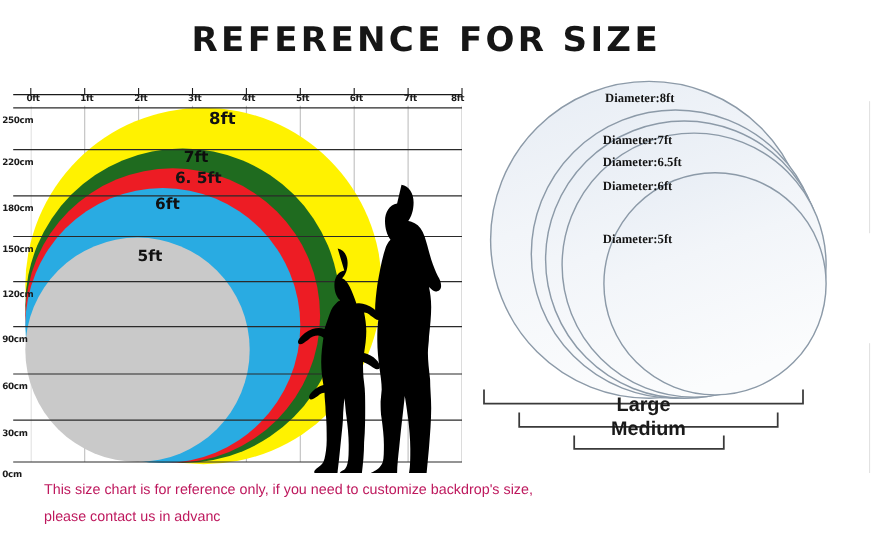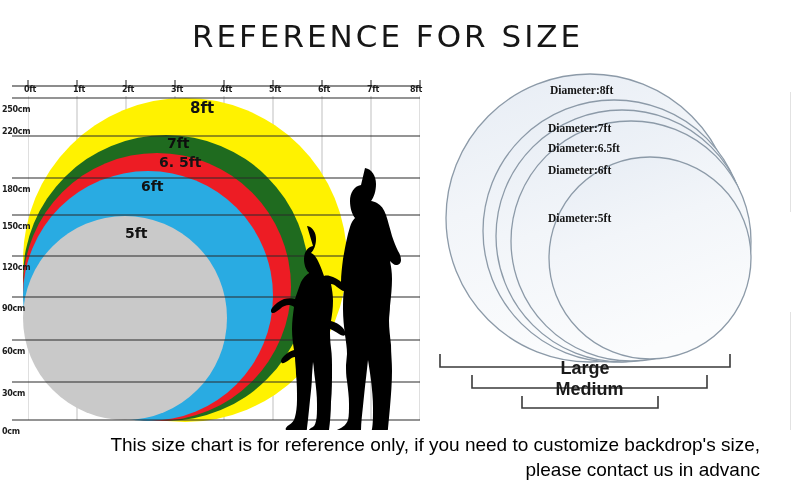--- a/index.html
+++ b/index.html
@@ -20,21 +20,21 @@
 
   
   #title {
     position: absolute;
     left: 0;
     top: 18px;
     width: 775px;
     text-align: center;
     font-family: "DejaVu Sans", sans-serif;
     font-size: 31px;
-    font-weight: 400;
+    font-weight: 700;
     letter-spacing: 3px;
     color: #161616;
     white-space: nowrap;
   }
 
   
   #left-chart {
     position: absolute;
     left: 0px;
     top: 70px;
@@ -99,25 +99,25 @@
     text-align: center;
     white-space: nowrap;
   }
 
   
   #caption {
     position: absolute;
     left: 40px;
     top: 432px;
     width: 720px;
-    text-align: right;
+    text-align: left;
     font-family: "Liberation Sans", sans-serif;
-    font-size: 19px;
+    font-size: 13px;
     font-weight: 500;
-    color: #000000;
+    color: #be185d;
     line-height: 25px;
   }
   #caption div { display: block; }
 
   .edge-line {
     position: absolute;
     background: #e2e2e2;
   }
 </style>
 </head>
@@ -215,21 +215,21 @@
                  c1 -8 2 -18 2 -28 c1 -11 1 -22 1 -32 c0 -8 0 -15 -1 -22
                  c-1 -7 -1 -14 -1 -19 c3 1 6 3 9 5 c3 2 5 2 6 1 c1 -2 0 -5 -3 -8
                  c-3 -3 -7 -5 -11 -6 c1 -6 2 -13 2 -20 c0 -6 -1 -12 -2 -17
                  c2 0 4 1 6 3 c3 2 5 4 7 4 c2 0 3 -2 1 -5 c-3 -4 -7 -7 -12 -9
                  c-3 -1 -6 -2 -9 -1 c-2 -6 -4 -11 -6 -15 c-2 -4 -4 -7 -7 -8
                  c3 -3 5 -8 5 -14 c0 -6 -3 -12 -9 -13 z"></path>
       </g>
     </svg>
 
     <div class="axis-label y-label" style="top:22px">250cm</div>
-    <div class="axis-label y-label" style="top:44px">220cm</div>
+    <div class="axis-label y-label" style="top:60px">220cm</div>
     <div class="axis-label y-label" style="top:102px">180cm</div>
     <div class="axis-label y-label" style="top:139px">150cm</div>
     <div class="axis-label y-label" style="top:180px">120cm</div>
     <div class="axis-label y-label" style="top:221px">90cm</div>
     <div class="axis-label y-label" style="top:264px">60cm</div>
     <div class="axis-label y-label" style="top:306px">30cm</div>
     <div class="axis-label y-label" style="top:344px">0cm</div>
 
     <div class="axis-label x-label" style="left:24px">0ft</div>
     <div class="axis-label x-label" style="left:73px">1ft</div>

